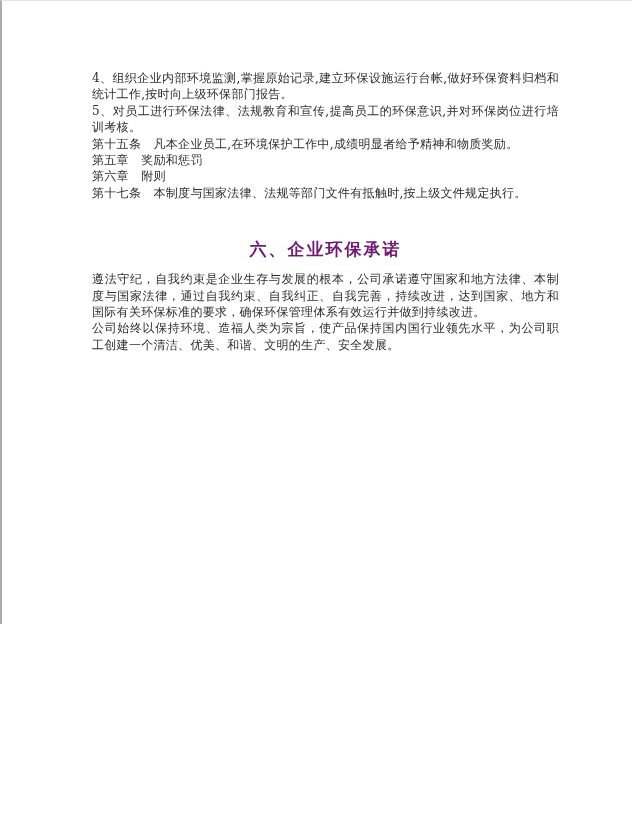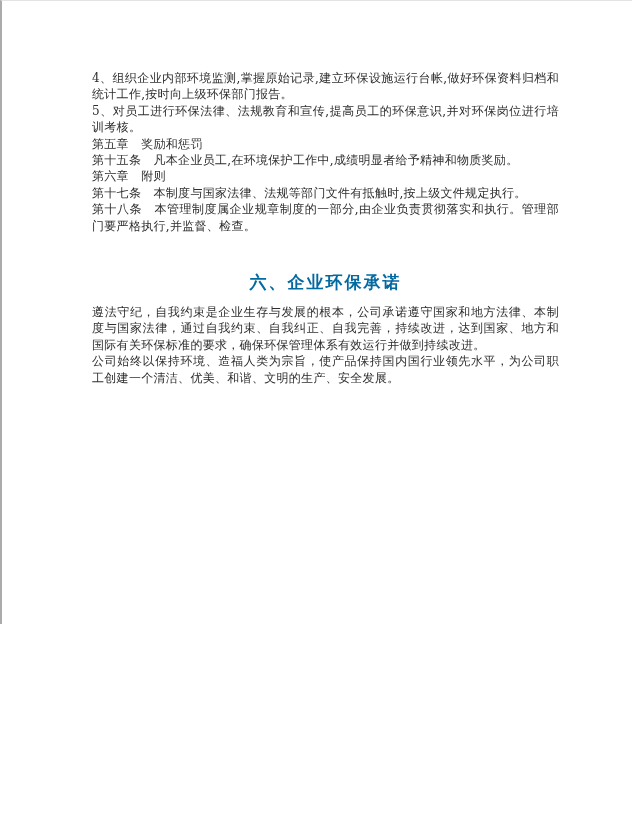--- a/index.html
+++ b/index.html
@@ -34,37 +34,36 @@
     letter-spacing: 0.3px;
     word-break: break-all;
   }
   .section-heading {
     margin: 37px 0 11px 0;
     font-size: 17px;
     font-weight: bold;
     line-height: 22px;
     text-align: center;
     letter-spacing: 2px;
-    color: #0369a1;
+    color: #701a75;
   }
 </style>
 </head>
 <body>
 
 <div class="page">
   <div class="content">
 
     <div class="body-text">
       <p>4、组织企业内部环境监测,掌握原始记录,建立环保设施运行台帐,做好环保资料归档和统计工作,按时向上级环保部门报告。</p>
       <p>5、对员工进行环保法律、法规教育和宣传,提高员工的环保意识,并对环保岗位进行培训考核。</p>
+      <p>第十五条　凡本企业员工,在环境保护工作中,成绩明显者给予精神和物质奖励。</p>
       <p>第五章　奖励和惩罚</p>
-      <p>第十五条　凡本企业员工,在环境保护工作中,成绩明显者给予精神和物质奖励。</p>
       <p>第六章　附则</p>
       <p>第十七条　本制度与国家法律、法规等部门文件有抵触时,按上级文件规定执行。</p>
-      <p>第十八条　本管理制度属企业规章制度的一部分,由企业负责贯彻落实和执行。管理部门要严格执行,并监督、检查。</p>
     </div>
 
     <h1 class="section-heading">六、企业环保承诺</h1>
 
     <div class="body-text">
       <p>遵法守纪，自我约束是企业生存与发展的根本，公司承诺遵守国家和地方法律、本制度与国家法律，通过自我约束、自我纠正、自我完善，持续改进，达到国家、地方和国际有关环保标准的要求，确保环保管理体系有效运行并做到持续改进。</p>
       <p>公司始终以保持环境、造福人类为宗旨，使产品保持国内国行业领先水平，为公司职工创建一个清洁、优美、和谐、文明的生产、安全发展。</p>
     </div>
 
   </div>

